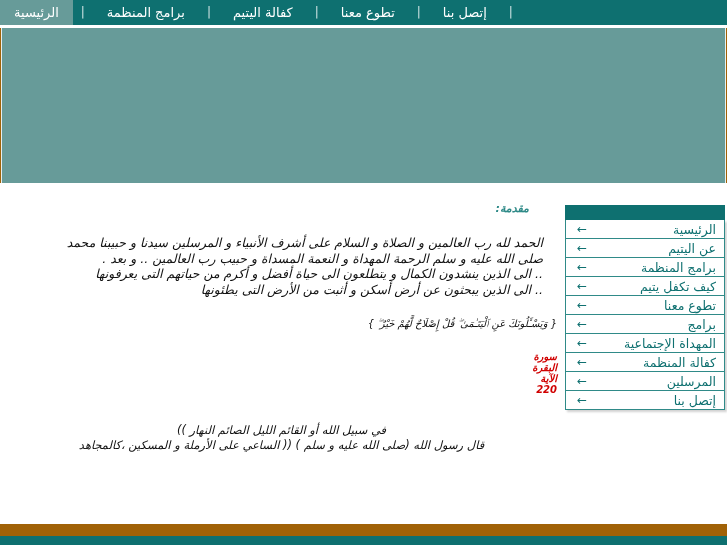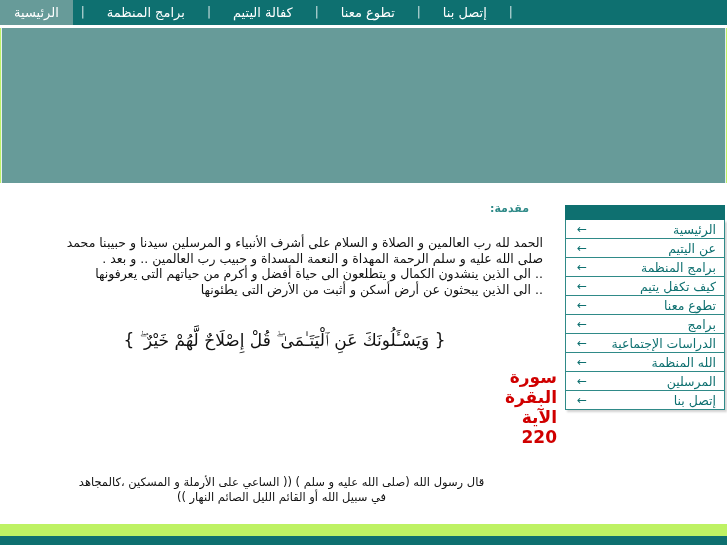--- a/index.html
+++ b/index.html
@@ -10,21 +10,21 @@
     height:545px;
     overflow:hidden;
     background:#ffffff;
     font-family:"DejaVu Sans","Liberation Sans",sans-serif;
   }
 
   #page {
     position:relative;
     width:727px;
     height:545px;
-    background:#bef264;
+    background:#a16207;
   }
 
   
   .topnav {
     position:absolute;
     top:0; left:0;
     width:727px;
     height:25px;
     background:#0e7070;
     display:flex;
@@ -134,20 +134,21 @@
     flex:1 1 auto;
     text-align:right;
   }
 
   
   .main-col {
     position:absolute;
     top:0; right:170px;
     width:545px;
     padding-top:8px;
+    font-style:italic;
   }
 
   .intro-label {
     color:#2f8a88;
     font-size:11px;
     text-align:right;
     padding-right:28px;
     margin-bottom:20px;
     font-weight:bold;
   }
@@ -165,33 +166,33 @@
   .qala-label {
     color:#2f8a88;
     font-size:12px;
     font-weight:bold;
     text-align:right;
     padding-right:10px;
     margin-top:26px;
   }
 
   .ayah {
-    text-align:center;
+    text-align:right;
     color:#111111;
-    font-size:17px;
+    font-size:10px;
     line-height:18px;
-    margin-top:34px;
+    margin-top:18px;
     direction:rtl;
     letter-spacing:0.3px;
   }
 
   .source-red {
     color:#d00000;
     font-weight:bold;
-    font-size:17px;
+    font-size:10px;
     text-align:left;
     padding-left:540px;
     margin-top:18px;
     direction:rtl;
   }
 
   .hadith {
     text-align:center;
     color:#111111;
     font-size:11.5px;
@@ -257,25 +258,25 @@
       <div class="sidebar-item">
         <span class="sidebar-arrow">←</span>
         <span class="sidebar-label">تطوع معنا</span>
       </div>
       <div class="sidebar-item">
         <span class="sidebar-arrow">←</span>
         <span class="sidebar-label">برامج</span>
       </div>
       <div class="sidebar-item">
         <span class="sidebar-arrow">←</span>
-        <span class="sidebar-label">الدراسات الإجتماعية</span>
-      </div>
-      <div class="sidebar-item">
-        <span class="sidebar-arrow">←</span>
-        <span class="sidebar-label">الله المنظمة</span>
+        <span class="sidebar-label">المهداة الإجتماعية</span>
+      </div>
+      <div class="sidebar-item">
+        <span class="sidebar-arrow">←</span>
+        <span class="sidebar-label">كفالة المنظمة</span>
       </div>
       <div class="sidebar-item">
         <span class="sidebar-arrow">←</span>
         <span class="sidebar-label">المرسلين</span>
       </div>
       <div class="sidebar-item">
         <span class="sidebar-arrow">←</span>
         <span class="sidebar-label">إتصل بنا</span>
       </div>
     </div>
@@ -290,22 +291,22 @@
         <p>.. الى الذين ينشدون الكمال و يتطلعون الى حياة أفضل و أكرم من حياتهم التى يعرفونها</p>
         <p>.. الى الذين يبحثون عن أرض أسكن و أثبت من الأرض التى يطئونها</p>
       </div>
 
 
       <div class="ayah">{ وَيَسْـَٔلُونَكَ عَنِ ٱلْيَتَـٰمَىٰ ۖ قُلْ إِصْلَاحٌ لَّهُمْ خَيْرٌ ۖ }</div>
 
       <div class="source-red">سورة البقرة الآية 220</div>
 
       <div class="hadith">
+        <p>في سبيل الله أو القائم الليل الصائم النهار ))</p>
         <p>قال رسول الله (صلى الله عليه و سلم ) (( الساعي على الأرملة و المسكين ،كالمجاهد</p>
-        <p>في سبيل الله أو القائم الليل الصائم النهار ))</p>
       </div>
 
     </div>
   </div>
 
   <div class="bottom-bar"></div>
 
 </div>
 
 </body></html>

